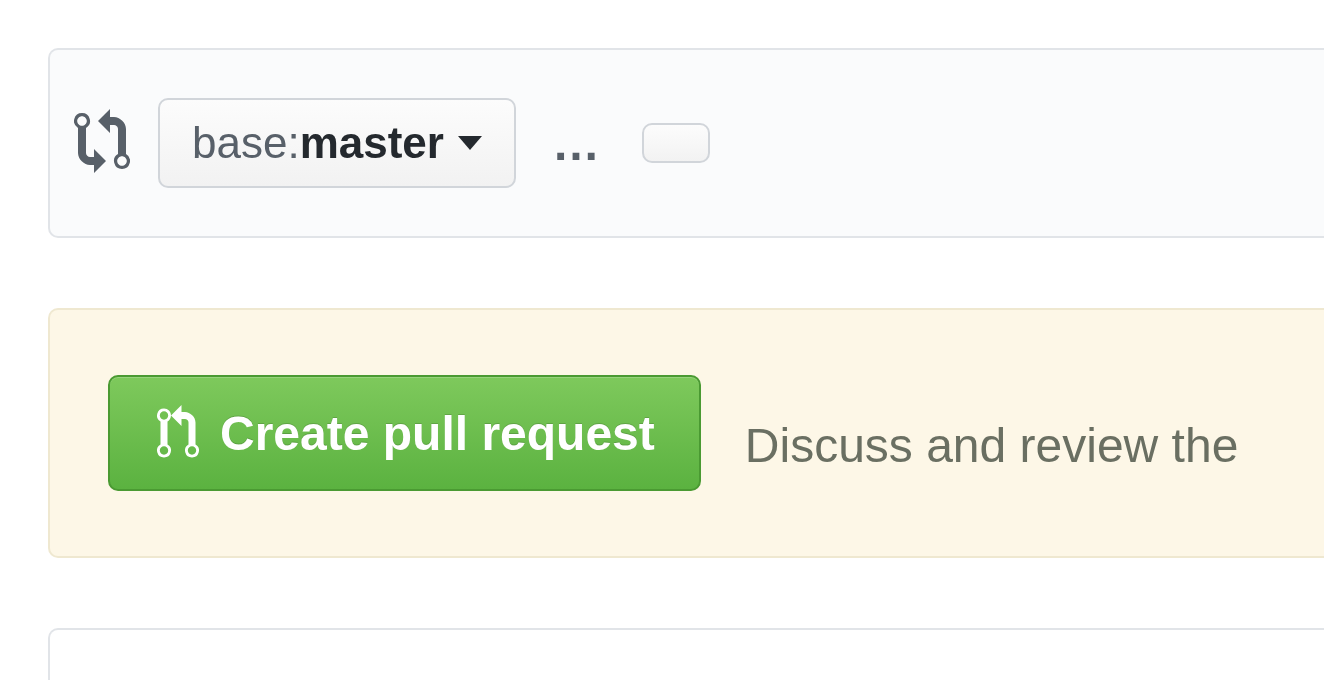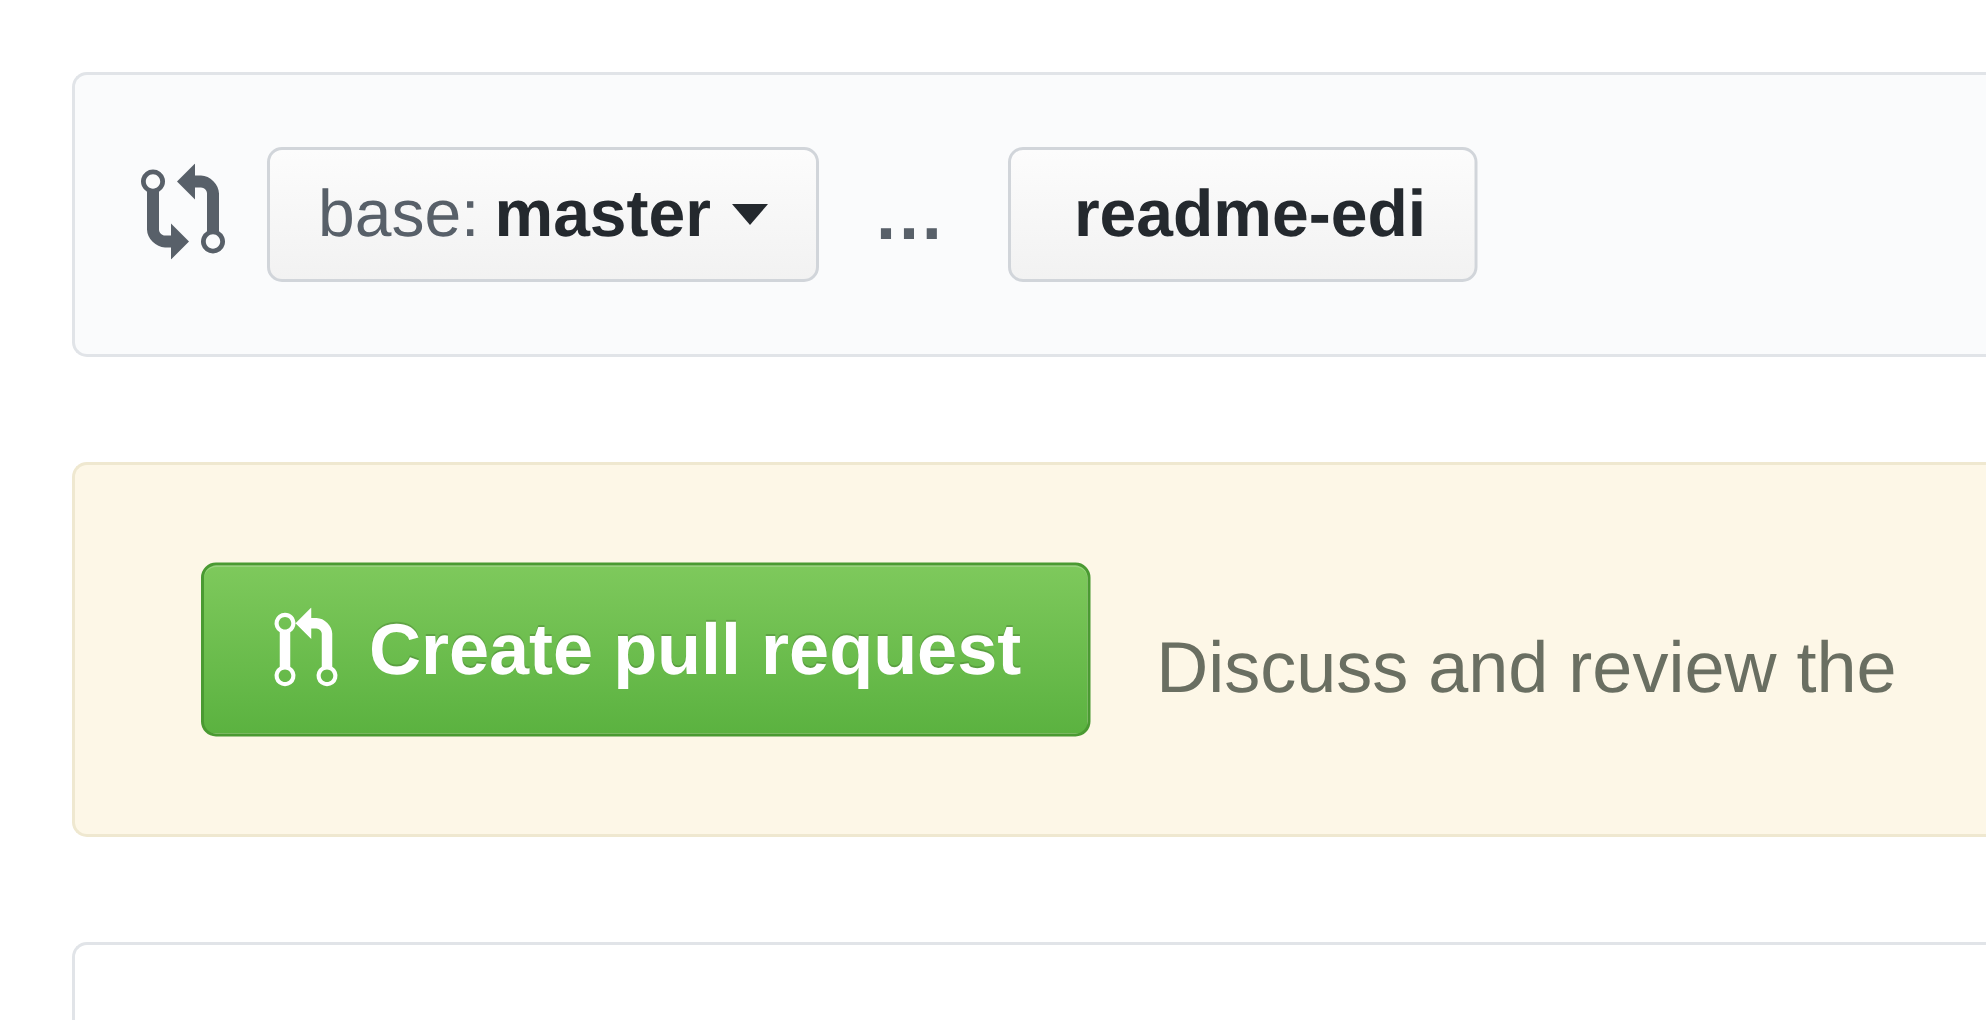--- a/index.html
+++ b/index.html
@@ -13,21 +13,21 @@
       width: 1324px;
       height: 680px;
       overflow: hidden;
     }
     .compare-bar {
       margin: 48px 0 0 48px;
       background: #fafbfc;
       border: 2px solid #e1e4e8;
       border-right: none;
       border-radius: 10px 0 0 10px;
-      padding: 30px 0 30px 44px;
+      padding: 30px 0 30px 24px;
       display: flex;
       align-items: center;
       gap: 28px;
       height: 190px;
       text-align: right;
     }
     .compare-icon svg {
       width: 56px;
       height: 64px;
       fill: #586069;
@@ -44,21 +44,20 @@
       cursor: pointer;
       white-space: nowrap;
     }
     .branch-select .label {
       color: #586069;
       font-weight: 400;
     }
     .branch-select .value {
       color: #24292e;
       font-weight: 600;
-      margin-left: 10px;
     }
     .branch-select .caret {
       margin-left: 14px;
       width: 0;
       height: 0;
       border-left: 12px solid transparent;
       border-right: 12px solid transparent;
       border-top: 14px solid #24292e;
       display: inline-block;
       vertical-align: middle;
@@ -72,21 +71,21 @@
     }
     .compare-select {
       margin-left: 4px;
     }
     .action-banner {
       margin: 70px 0 0 48px;
       background: #fdf7e7;
       border: 2px solid #efe8d0;
       border-right: none;
       border-radius: 10px 0 0 10px;
-      padding: 58px 0 58px 84px;
+      padding: 58px 0 58px 58px;
       display: flex;
       align-items: center;
       gap: 44px;
       height: 250px;
     }
     .create-pr-btn {
       display: inline-flex;
       align-items: center;
       gap: 18px;
       background: linear-gradient(#7ec95c, #5bb240);
@@ -133,21 +132,20 @@
 
   <div class="branch-select">
     <span class="label">base:</span>
     <span class="value">master</span>
     <span class="caret"></span>
   </div>
 
   <span class="ellipsis">…</span>
 
   <div class="branch-select compare-select">
-    <span class="value">readme-edi</span>
   </div>
 </div>
 
 <div class="action-banner">
   <button class="create-pr-btn">
     <svg viewBox="0 0 12 16">
         <path d="M11 11.28V5c-.03-.78-.34-1.47-.94-2.06C9.46 2.35 8.78 2.03 8 2H7V0L4 3l3 3V4h1c.27.02.48.11.69.31.21.2.3.42.31.69v6.28A1.993 1.993 0 0 0 10 15a1.993 1.993 0 0 0 1-3.72zm-1 2.92c-.66 0-1.2-.55-1.2-1.2 0-.65.55-1.2 1.2-1.2.65 0 1.2.55 1.2 1.2 0 .65-.55 1.2-1.2 1.2zM4 3c0-1.11-.89-2-2-2a1.993 1.993 0 0 0-1 3.72v6.56A1.993 1.993 0 0 0 2 15a1.993 1.993 0 0 0 1-3.72V4.72c.59-.34 1-.98 1-1.72zm-.8 10c0 .66-.55 1.2-1.2 1.2-.65 0-1.2-.55-1.2-1.2 0-.65.55-1.2 1.2-1.2.65 0 1.2.55 1.2 1.2zM2 4.2C1.34 4.2.8 3.65.8 3c0-.65.55-1.2 1.2-1.2.65 0 1.2.55 1.2 1.2 0 .65-.55 1.2-1.2 1.2z"></path>
       </svg>
     <span>Create pull request</span>
   </button>

